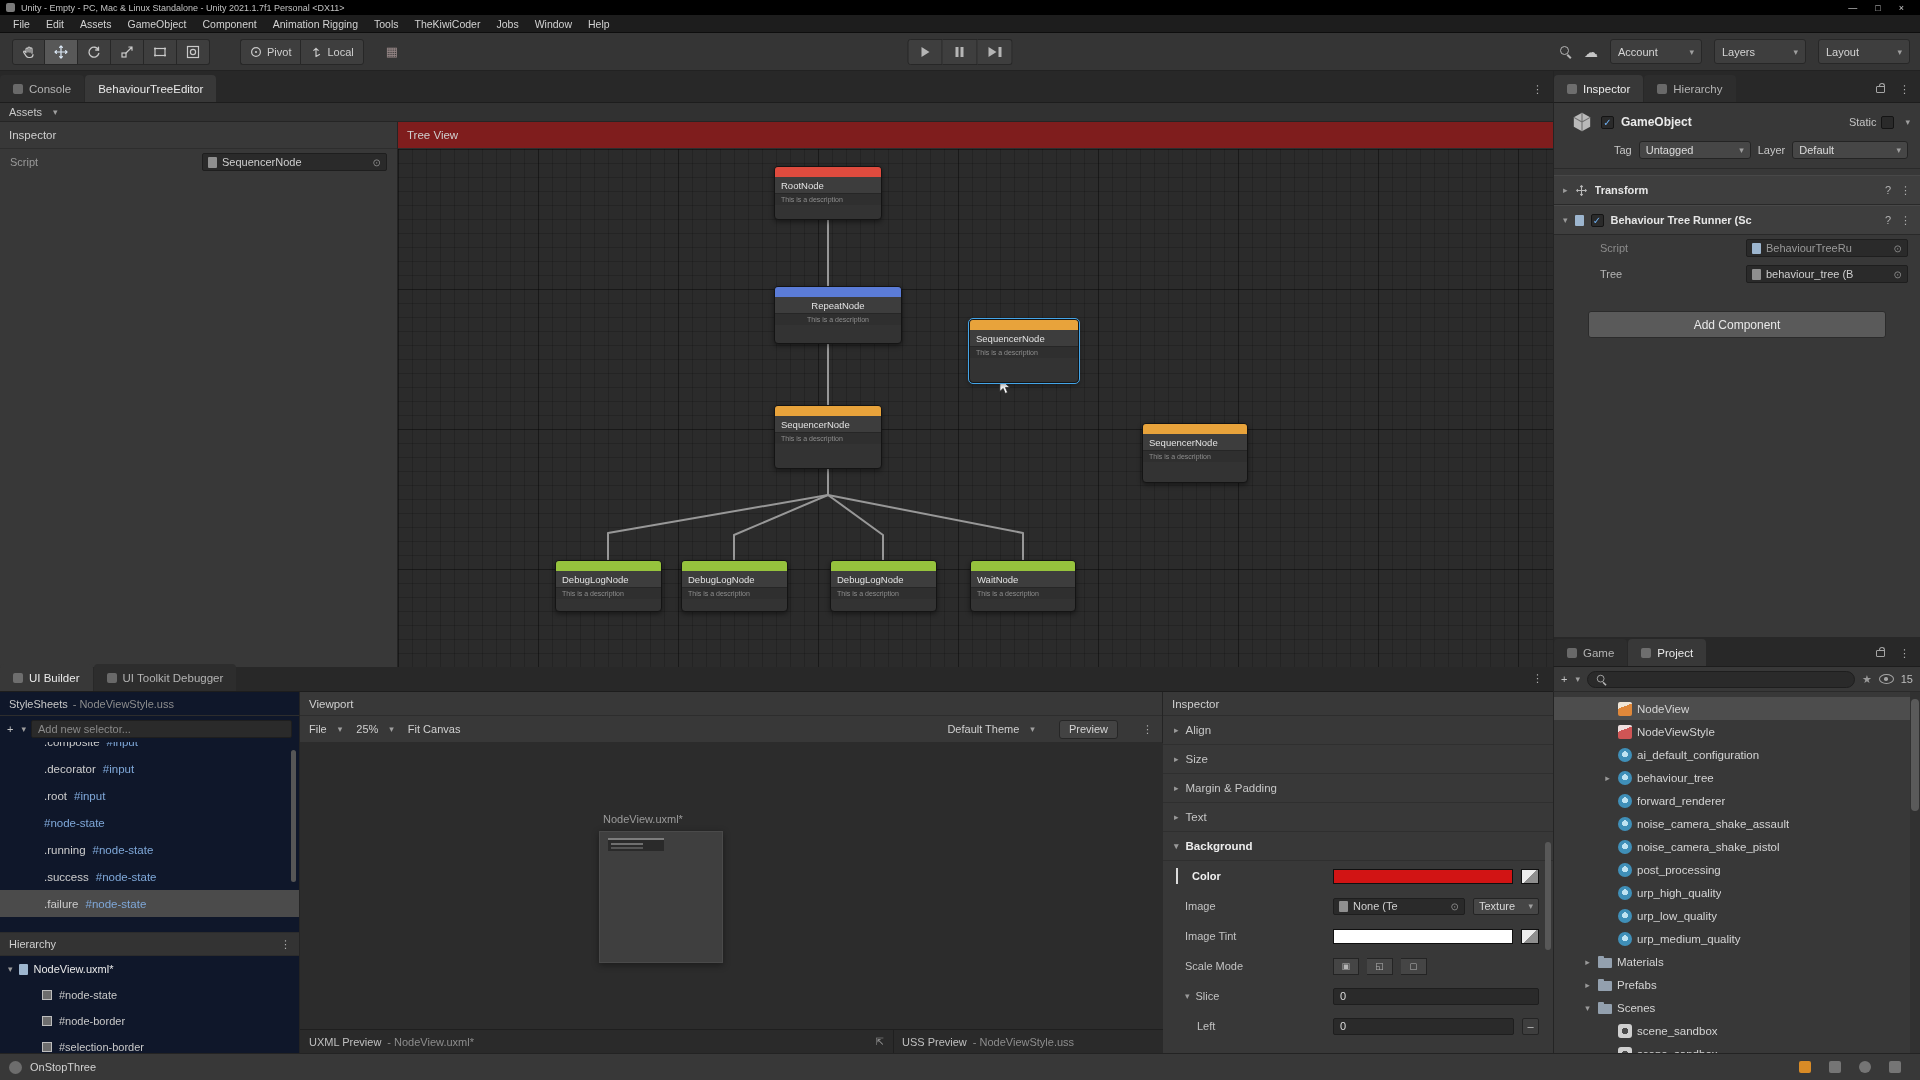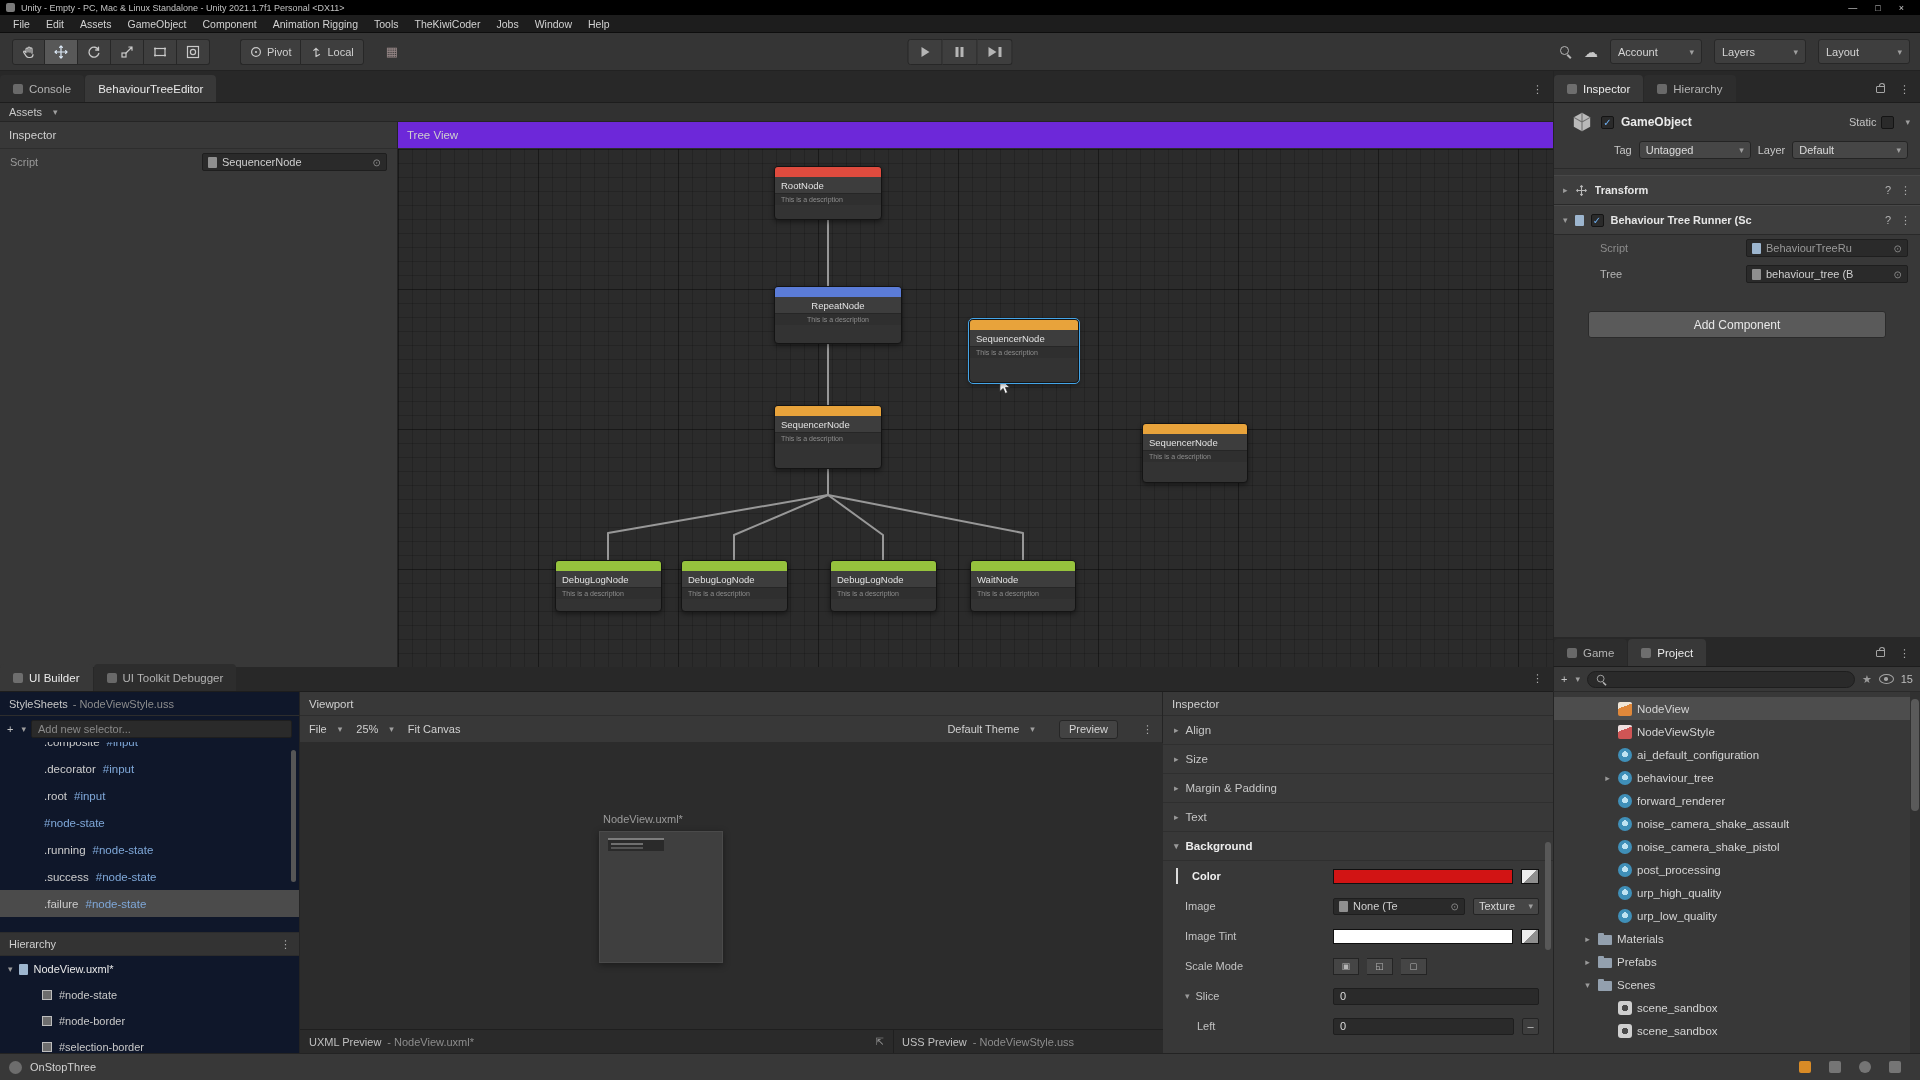--- a/index.html
+++ b/index.html
@@ -57,21 +57,21 @@
 .bt-inspector{position:absolute;left:0;top:122px;width:398px;height:545px;background:#383838;border-right:1px solid #242424}
 .panel-head{height:27px;display:flex;align-items:center;padding:0 9px;color:#cfcfcf;border-bottom:1px solid #2d2d2d;font-size:11.5px}
 .script-row{display:flex;align-items:center;height:26px;padding:0 10px}
 .script-row .lbl{width:192px;color:#9a9a9a}
 .obj-field{flex:1;height:18px;background:#2a2a2a;border:1px solid #1e1e1e;border-radius:2px;display:flex;align-items:center;gap:5px;padding:0 5px;color:#cfcfcf;overflow:hidden;white-space:nowrap}
 .obj-field .picker{margin-left:auto;color:#8b8b8b;font-size:10px}
 .doc-ic{width:9px;height:11px;background:#9db6cf;border-radius:1px;flex:none}
 .doc-ic.gray{background:#8f8f8f}
 
 
-.graph{position:absolute;left:398px;top:122px;width:1155px;height:545px;background:#6d28d9}
+.graph{position:absolute;left:398px;top:122px;width:1155px;height:545px;background:#7f1d1d}
 .graph-canvas{position:absolute;left:0;top:27px;width:1155px;height:518px;overflow:hidden;background-color:#2b2b2b;background-image:linear-gradient(rgba(0,0,0,.16) 1px,transparent 1px),linear-gradient(90deg,rgba(0,0,0,.16) 1px,transparent 1px),linear-gradient(rgba(0,0,0,.3) 1px,transparent 1px),linear-gradient(90deg,rgba(0,0,0,.3) 1px,transparent 1px);background-size:14px 14px,14px 14px,140px 140px,140px 140px}
 #edge-layer{position:absolute;left:0;top:0}
 #edge-layer polyline{fill:none;stroke:#989898;stroke-width:2;stroke-linejoin:round}
 .gnode{position:absolute;border:1px solid #141414;border-radius:4px;background:#333;box-shadow:0 2px 5px rgba(0,0,0,.45);overflow:hidden}
 .gnode .cap{height:10px}
 .gnode .ntitle{padding:3px 6px 2px;font-size:9.5px;color:#e2e2e2;background:#3d3d3d}
 .gnode .ndesc{padding:2px 6px;font-size:7px;color:#8d8d8d;background:#2f2f2f;border-top:1px solid #262626;flex:1}
 .gnode.selected{outline:1.5px solid #44a5e8}
 .gcursor{position:absolute;left:600px;top:228px}
 
@@ -736,20 +736,25 @@
         <div class="pl-row" style="padding-left: 48px;">
           <span class="pl-arrow"></span>
           <span class="fic asset"></span>
           <span class="pl-label">urp_high_quality</span>
         </div>
         <div class="pl-row" style="padding-left: 48px;">
           <span class="pl-arrow"></span>
           <span class="fic asset"></span>
           <span class="pl-label">urp_low_quality</span>
         </div>
+        <div class="pl-row" style="padding-left: 48px;">
+          <span class="pl-arrow"></span>
+          <span class="fic asset"></span>
+          <span class="pl-label">urp_medium_quality</span>
+        </div>
         <div class="pl-row" style="padding-left: 28px;">
           <span class="pl-arrow">▸</span>
           <span class="fic folder"></span>
           <span class="pl-label">Materials</span>
         </div>
         <div class="pl-row" style="padding-left: 28px;">
           <span class="pl-arrow">▸</span>
           <span class="fic folder"></span>
           <span class="pl-label">Prefabs</span>
         </div>

